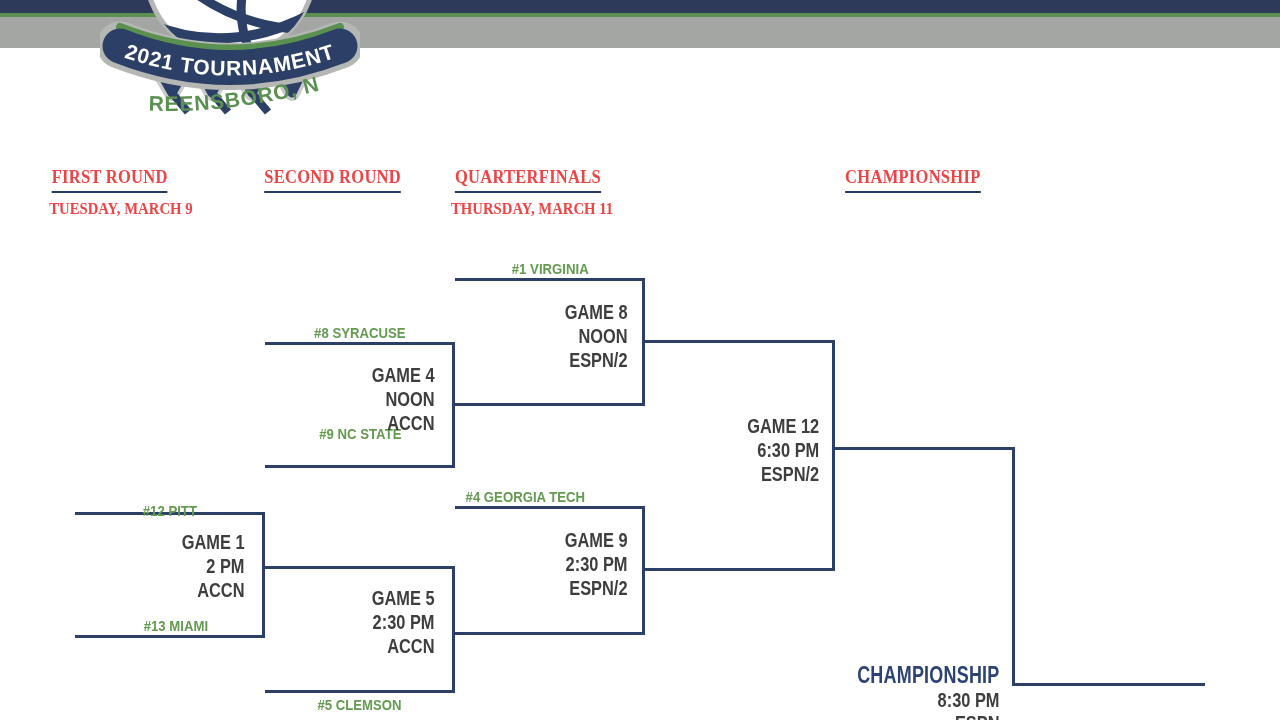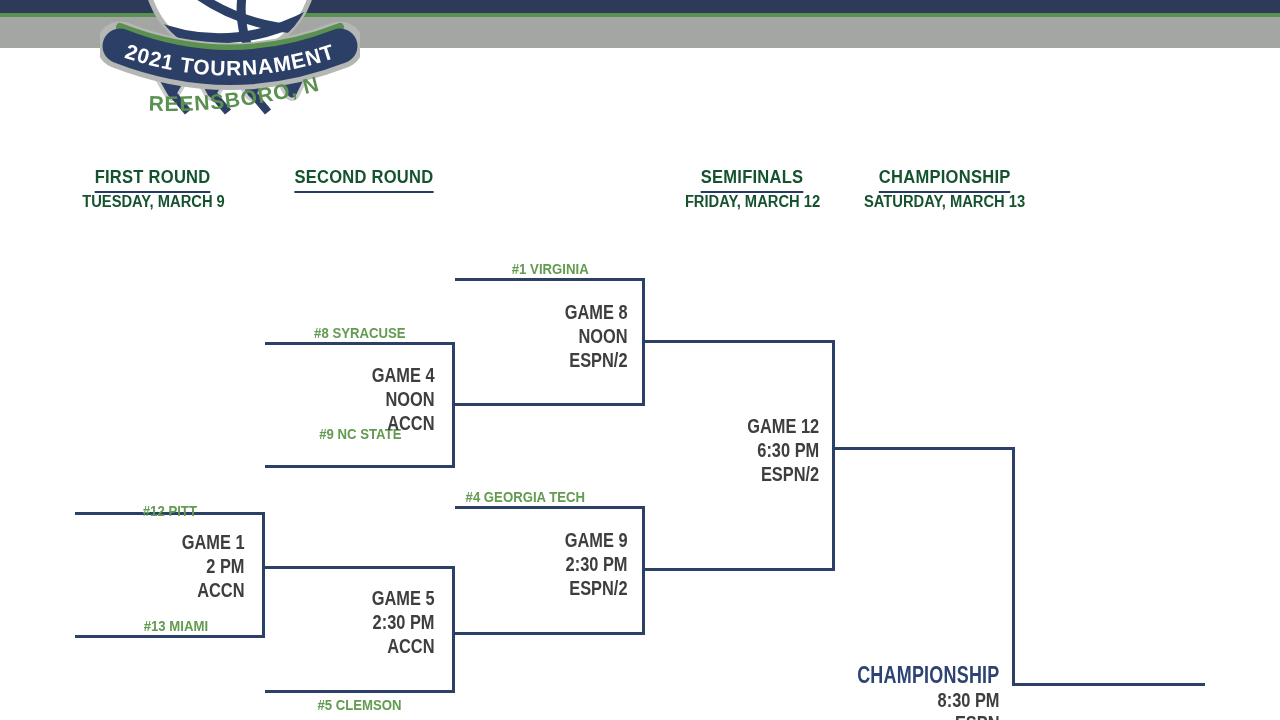--- a/index.html
+++ b/index.html
@@ -5,25 +5,25 @@
   html,body{margin:0;padding:0;background:#fff;}
   .stage{position:relative;width:1280px;height:720px;overflow:hidden;background:#ffffff;
          font-family:"Liberation Sans",sans-serif;}
   
   .bar{position:absolute;left:0;width:1280px;}
   .bar-navy{top:0;height:13px;background:#2d3a59;}
   .bar-green{top:13px;height:4px;background:#5b9150;}
   .bar-gray{top:17px;height:31px;background:#a4a6a3;}
   .logo-svg{position:absolute;left:100px;top:0;}
   
-  .round-hdr{position:absolute;top:166px;width:220px;text-align:center;color:#14532d;}
+  .round-hdr{position:absolute;top:166px;width:220px;color:#ef4444;font-family:Liberation Serif, serif;}
   .rh-label{font-size:19px;font-weight:bold;letter-spacing:.3px;}
   .rh-label span{display:inline-block;transform:scaleX(.87);transform-origin:50% 50%;
                  border-bottom:2.5px solid #253a66;padding-bottom:3px;}
-  .rh-date{font-size:16px;font-weight:bold;}
+  .rh-date{margin-top:7px;font-size:16px;font-weight:bold;}
   .rh-date span{display:inline-block;transform:scaleX(.92);transform-origin:50% 50%;}
   
   .hl,.vl{position:absolute;background:#2c4067;}
   .hl{height:3px;}
   .vl{width:3px;}
   
   .team{position:absolute;height:18px;text-align:center;color:#639b50;
         font-size:15.5px;font-weight:bold;white-space:nowrap;}
   .team span{display:inline-block;transform:scaleX(.85);transform-origin:50% 50%;}
   
@@ -82,27 +82,26 @@
     </text>
   </svg>
 
   <div class="round-hdr" style="left:43px">
     <div class="rh-label"><span>FIRST ROUND</span></div>
     <div class="rh-date"><span>TUESDAY, MARCH 9</span></div>
   </div>
   <div class="round-hdr" style="left:254px">
     <div class="rh-label"><span>SECOND ROUND</span></div>
   </div>
-  <div class="round-hdr" style="left:642px">
-    <div class="rh-label"><span>SEMIFINALS</span></div>
-    <div class="rh-date"><span>FRIDAY, MARCH 12</span></div>
+  <div class="round-hdr" style="left:444px">
+    <div class="rh-label"><span>QUARTERFINALS</span></div>
+    <div class="rh-date"><span>THURSDAY, MARCH 11</span></div>
   </div>
   <div class="round-hdr" style="left:835px">
     <div class="rh-label"><span>CHAMPIONSHIP</span></div>
-    <div class="rh-date"><span>SATURDAY, MARCH 13</span></div>
   </div>
 
   <div class="hl" style="left:75px;top:512px;width:190px"></div>
   <div class="hl" style="left:75px;top:635px;width:190px"></div>
   <div class="hl" style="left:265px;top:342px;width:190px"></div>
   <div class="hl" style="left:265px;top:465px;width:190px"></div>
   <div class="hl" style="left:265px;top:566px;width:190px"></div>
   <div class="hl" style="left:265px;top:690px;width:190px"></div>
   <div class="hl" style="left:455px;top:278px;width:190px"></div>
   <div class="hl" style="left:455px;top:403px;width:190px"></div>

